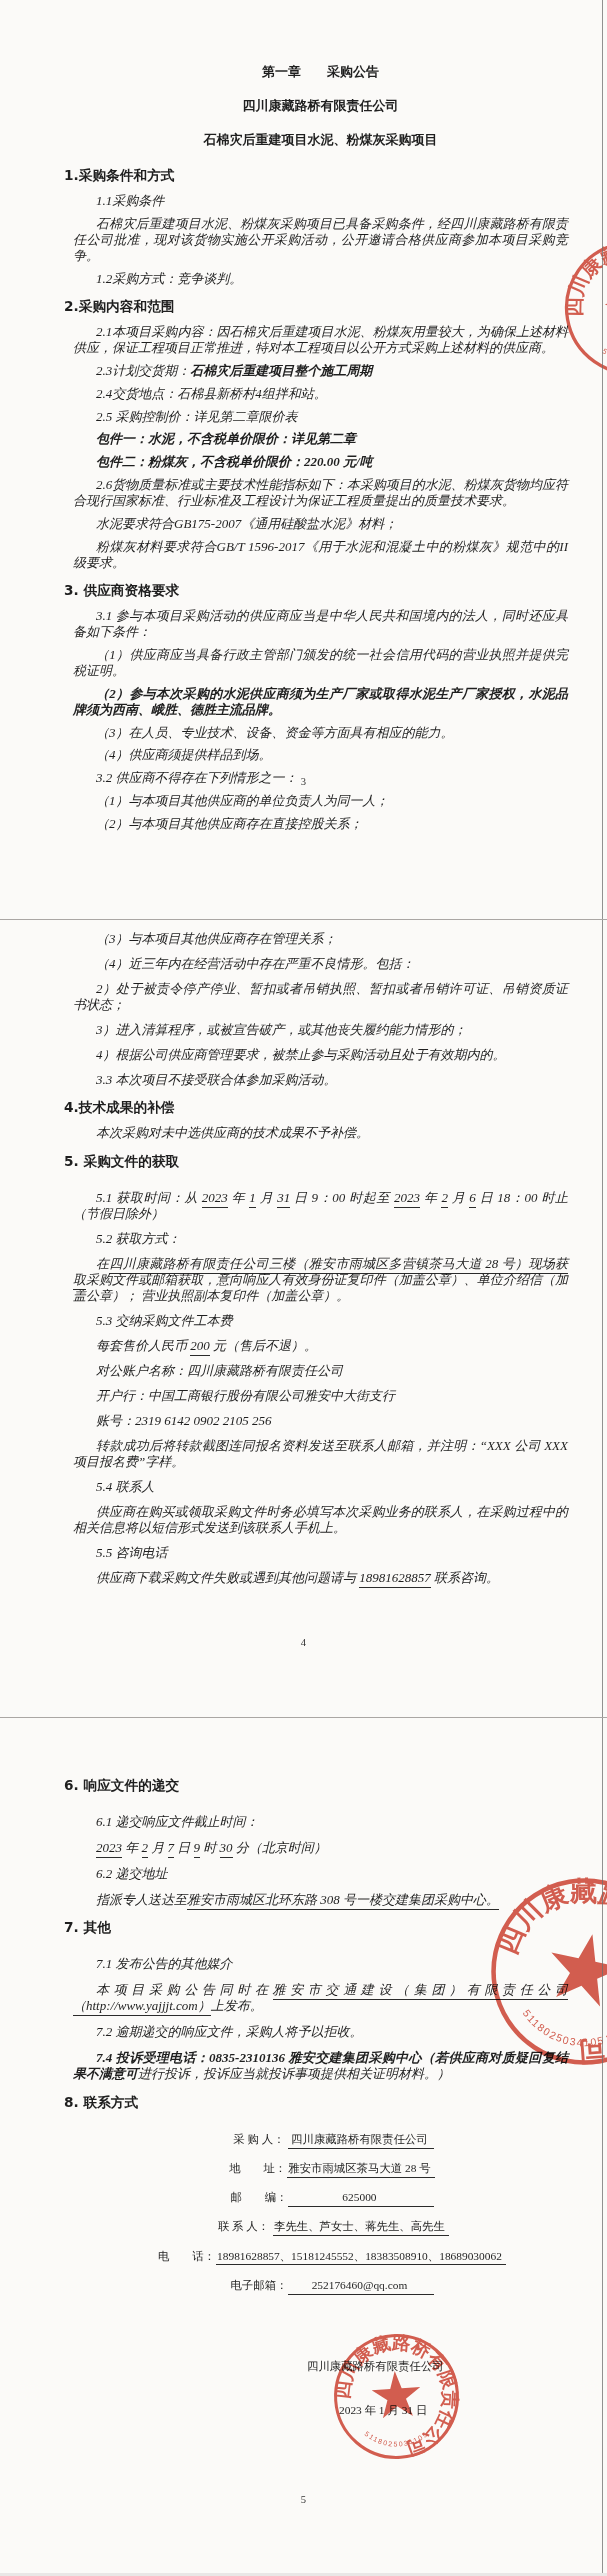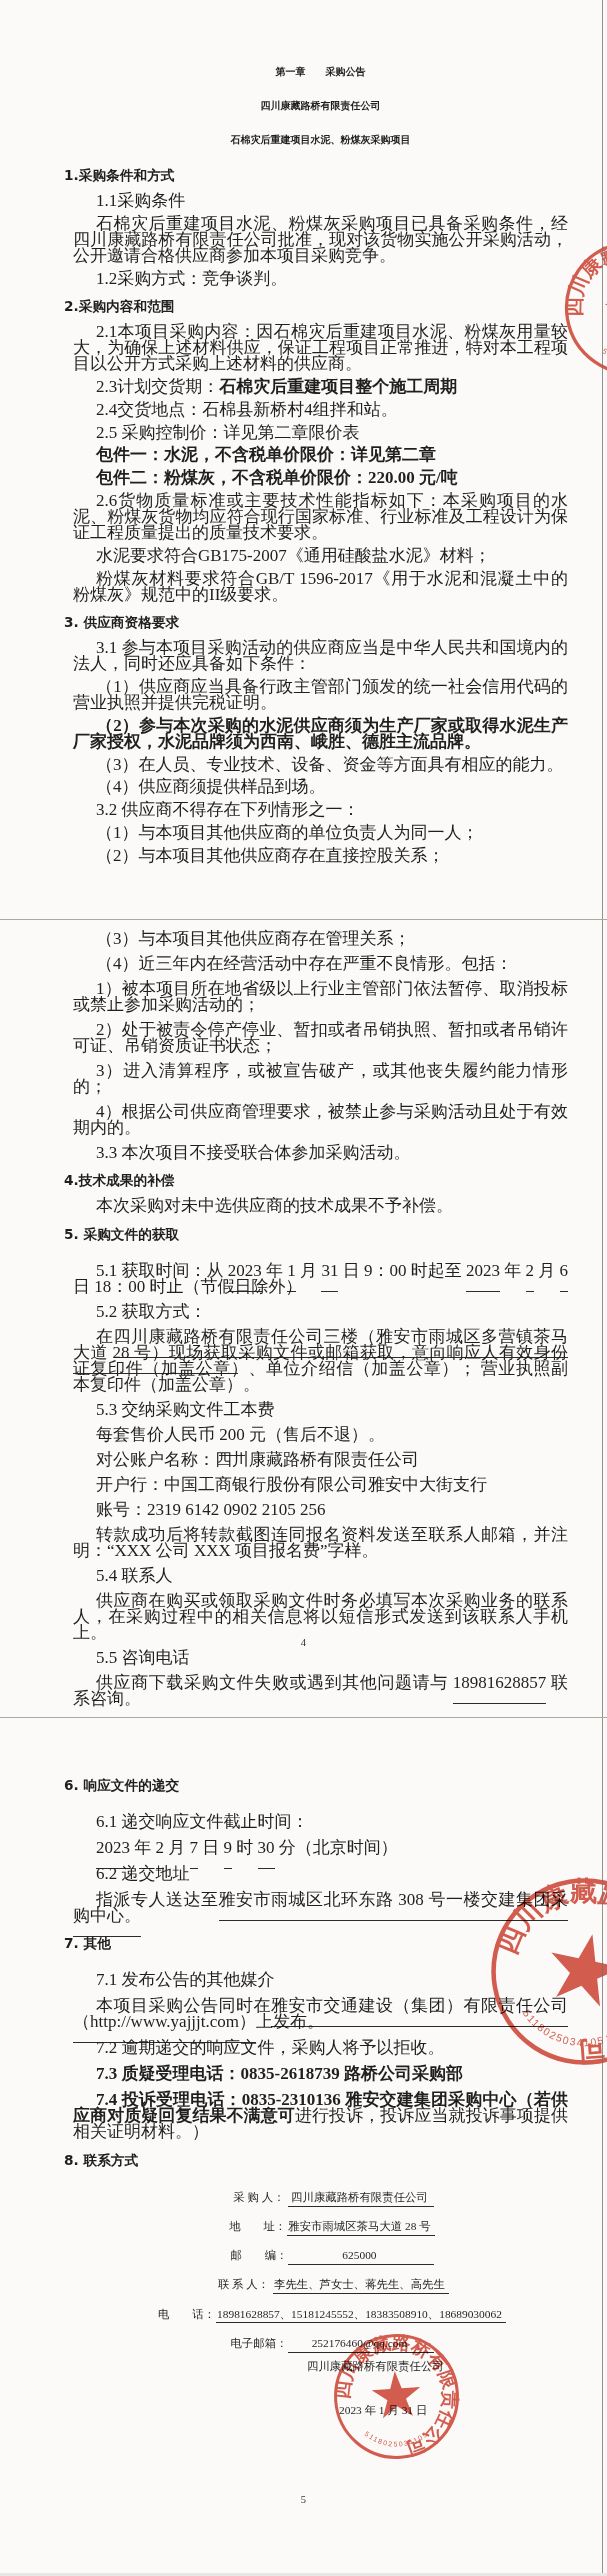--- a/index.html
+++ b/index.html
@@ -3,29 +3,29 @@
 <meta charset="utf-8">
 <style>
   html,body{margin:0;padding:0;background:#e9e7e6;}
   body{width:607px;font-family:"Liberation Serif","DejaVu Serif",serif;color:#1f1f1f;}
   .page{position:relative;width:607px;background:#fbfaf8;overflow:hidden;box-sizing:border-box;}
   .page::after{content:"";position:absolute;top:0;bottom:0;right:3.8px;width:1.5px;background:#6d6d6d;opacity:.75;}
   .page-1{height:919px;padding:64px 39px 0 73px;}
   .page-2{height:798px;padding:10.6px 39px 0 73px;border-top:1.5px solid #aaa6a4;}
   .page-3{height:856px;padding:47px 39px 0 73px;border-top:1.5px solid #aaa6a4;}
   .tline{margin:0 0 18px;text-align:center;font-family:"DejaVu Sans","Liberation Sans",sans-serif;
-         font-weight:bold;font-size:10px;line-height:16px;}
+         font-weight:bold;font-size:13px;line-height:16px;}
   .sec-h{font-family:"DejaVu Sans","Liberation Sans",sans-serif;font-weight:bold;font-size:13.7px;
          line-height:18px;margin:10.6px 0 9px -9px;}
   .sec-h.gap-after{margin-bottom:20px;}
-  .p{font-size:17px;line-height:16px;margin:0 0 6.8px;text-align:justify;text-indent:23px;}
+  .p{font-size:13px;line-height:16px;margin:0 0 6.8px;text-align:justify;text-indent:23px;font-style:italic;}
   .page-2 .p{margin-bottom:9px;}
   .page-3 .p{margin-bottom:10px;}
   .b{font-weight:bold;}
-  .u{border-bottom:0.8px solid #2b2b2b;padding-bottom:11px;margin-top:8px;}
+  .u{border-bottom:0.8px solid #2b2b2b;padding-bottom:2px;margin-top:8px;}
   .crow{font-size:11.4px;line-height:16px;margin:0 0 11.4px 23px;text-align:center;}
   .crow .lab{display:inline-block;width:58px;}
   .crow .val{display:inline-block;min-width:140px;border-bottom:0.8px solid #2b2b2b;padding:0 4.6px 0.8px 1.5px;}
   .pgno{position:absolute;left:0;right:0;text-align:center;font-size:10.6px;color:#333;}
   .seal{position:absolute;mix-blend-mode:multiply;pointer-events:none;}
   .seal svg{display:block;transform-origin:center center;}
   .sign{position:absolute;font-size:11.4px;line-height:16px;}
 </style>
 </head>
 <body>
@@ -72,21 +72,20 @@
         <text fill="#ce4130" font-family="Liberation Sans,sans-serif" font-weight="bold" font-size="25.8"><textPath href="#asl0">四川康藏路桥有限责任公司</textPath></text>
         <text fill="#ce4130" font-family="Liberation Sans,sans-serif" font-size="9.9" letter-spacing="2"><textPath href="#bsl0" startOffset="6%">5118025034105</textPath></text>
         <polygon points="0,-1 0.2245,-0.309 0.9511,-0.309 0.3633,0.118 0.5878,0.809 0,0.382 -0.5878,0.809 -0.3633,0.118 -0.9511,-0.309 -0.2245,-0.309" fill="#ce4130" transform="translate(92 92) scale(36.1)"></polygon>
       </svg>
     </div>
 </div>
 
 <div class="page page-2">
   <p class="p">（3）与本项目其他供应商存在管理关系；</p>
   <p class="p">（4）近三年内在经营活动中存在严重不良情形。包括：</p>
-  <p class="p">1）被本项目所在地省级以上行业主管部门依法暂停、取消投标或禁止参加采购活动的；</p>
   <p class="p">2）处于被责令停产停业、暂扣或者吊销执照、暂扣或者吊销许可证、吊销资质证书状态；</p>
   <p class="p">3）进入清算程序，或被宣告破产，或其他丧失履约能力情形的；</p>
   <p class="p">4）根据公司供应商管理要求，被禁止参与采购活动且处于有效期内的。</p>
   <p class="p">3.3 本次项目不接受联合体参加采购活动。</p>
 
   <p class="sec-h">4.技术成果的补偿</p>
   <p class="p">本次采购对未中选供应商的技术成果不予补偿。</p>
 
   <p class="sec-h gap-after">5. 采购文件的获取</p>
   <p class="p"><span>5.1 获取时间：从 </span><span class="u">2023</span><span> 年 </span><span class="u">1</span><span> 月 </span><span class="u">31</span><span> 日 9：00 时起至 </span><span class="u">2023</span><span> 年 </span><span class="u">2</span><span> 月 </span><span class="u">6</span><span> 日 18：00 时止（节假日除外）</span></p>
@@ -110,21 +109,20 @@
   <p class="sec-h gap-after">6. 响应文件的递交</p>
   <p class="p">6.1 递交响应文件截止时间：</p>
   <p class="p"><span class="u">2023</span><span> 年 </span><span class="u">2</span><span> 月 </span><span class="u">7</span><span> 日 </span><span class="u">9</span><span> 时 </span><span class="u">30</span><span> 分（北京时间）</span></p>
   <p class="p">6.2 递交地址</p>
   <p class="p"><span>指派专人送达至</span><span class="u">雅安市雨城区北环东路 308 号一楼交建集团采购中心。</span></p>
 
   <p class="sec-h gap-after">7. 其他</p>
   <p class="p">7.1 发布公告的其他媒介</p>
   <p class="p"><span>本项目采购公告同时在</span><span class="u">雅安市交通建设（集团）有限责任公司（http://www.yajjjt.com）</span><span>上发布。</span></p>
   <p class="p">7.2 逾期递交的响应文件，采购人将予以拒收。</p>
-  <p class="p b">7.3 质疑受理电话：0835-2618739 路桥公司采购部</p>
   <p class="p"><span class="b">7.4 投诉受理电话：0835-2310136 雅安交建集团采购中心（若供应商对质疑回复结果不满意可</span><span>进行投诉，投诉应当就投诉事项提供相关证明材料。）</span></p>
 
   <p class="sec-h gap-after">8. 联系方式</p>
 
   <div class="crow">
     <span class="lab">采 购 人：</span><span class="val">四川康藏路桥有限责任公司</span>
   </div>
   <div class="crow">
     <span class="lab">地　　址：</span><span class="val">雅安市雨城区茶马大道 28 号</span>
   </div>

